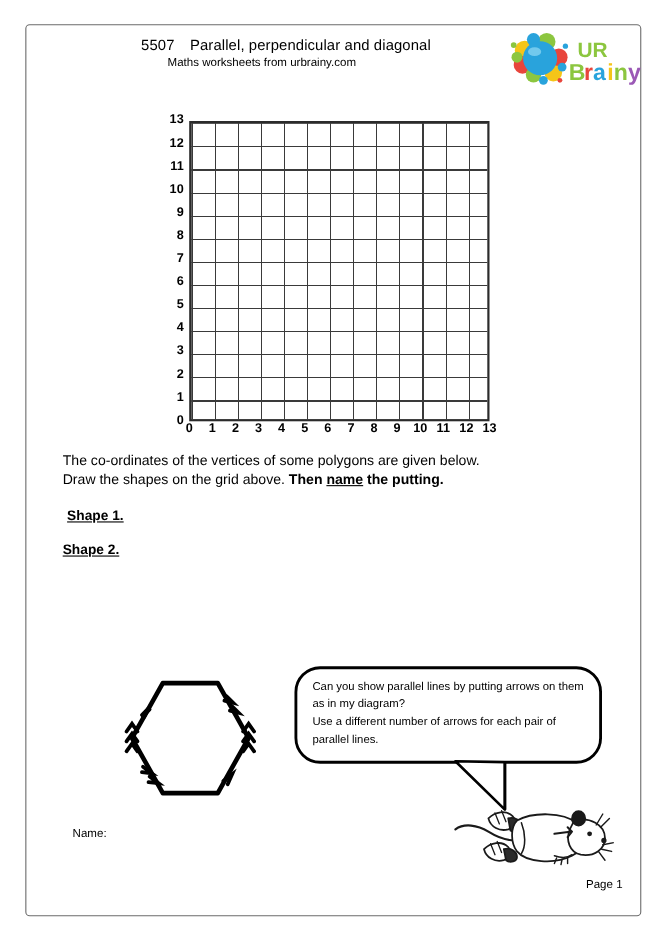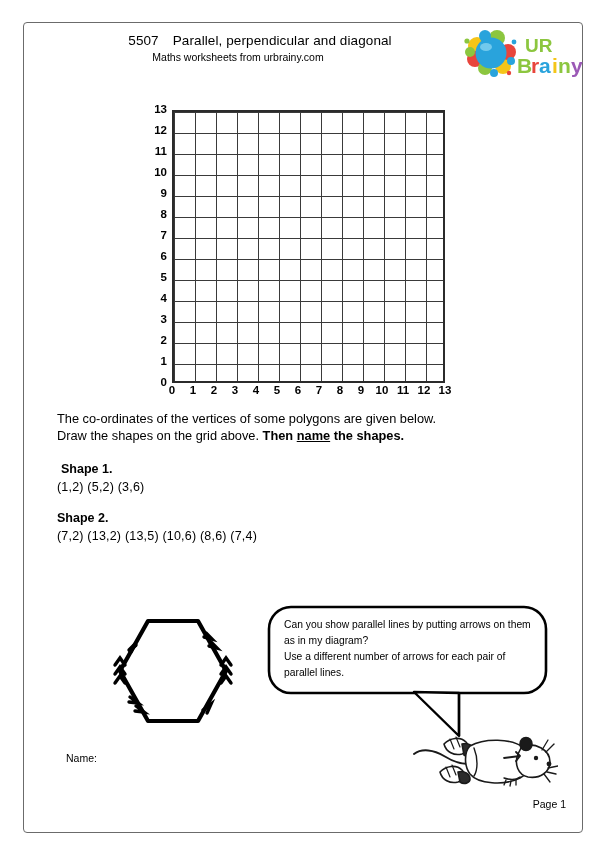--- a/index.html
+++ b/index.html
@@ -129,21 +129,21 @@
   .instructions b { font-weight: bold; margin-top: 12px; }
   .instructions u { }
 
   
   .shapes {
     position: absolute;
     left: 57px;
     top: 462px;
     width: 480px;
   }
-  .shape-block { margin-bottom: 17px; }
+  .shape-block { margin-bottom: 17px; text-decoration: underline; }
   .shape-title {
     font-size: 12.5px;
     font-weight: bold;
     margin-bottom: 4px;
   }
   .shape-coords {
     font-size: 12.5px;
     letter-spacing: 0.2px;
   }
   .shape-block.first .shape-title { padding-left: 4px; }
@@ -280,32 +280,30 @@
       <span style="left: 210px;">10</span>
       <span style="left: 231px;">11</span>
       <span style="left: 252px;">12</span>
       <span style="left: 273px;">13</span>
     </div>
 </div>
 
 <div class="instructions">
   <div>The co-ordinates of the vertices of some polygons are given below.</div>
   <div>
-    <span>Draw the shapes on the grid above. </span><b>Then </b><b><u>name</u></b><b> the shapes.</b>
+    <span>Draw the shapes on the grid above. </span><b>Then </b><b><u>name</u></b><b> the putting.</b>
   </div>
 </div>
 
 <div class="shapes">
   <div class="shape-block first">
     <div class="shape-title">Shape 1.</div>
-    <div class="shape-coords">(1,2)  (5,2)  (3,6)</div>
   </div>
   <div class="shape-block">
     <div class="shape-title">Shape 2.</div>
-    <div class="shape-coords">(7,2)  (13,2)  (13,5)  (10,6)  (8,6)  (7,4)</div>
   </div>
 </div>
 
 <div class="hexagon-diagram">
   <svg width="180" height="135" viewBox="0 0 180 135">
     <g stroke="#000" stroke-width="4.2" fill="none" stroke-linecap="round" stroke-linejoin="round">
 
       <polygon points="70,18 120,18 148,68 120,118 70,118 42,68"></polygon>
     </g>
 

